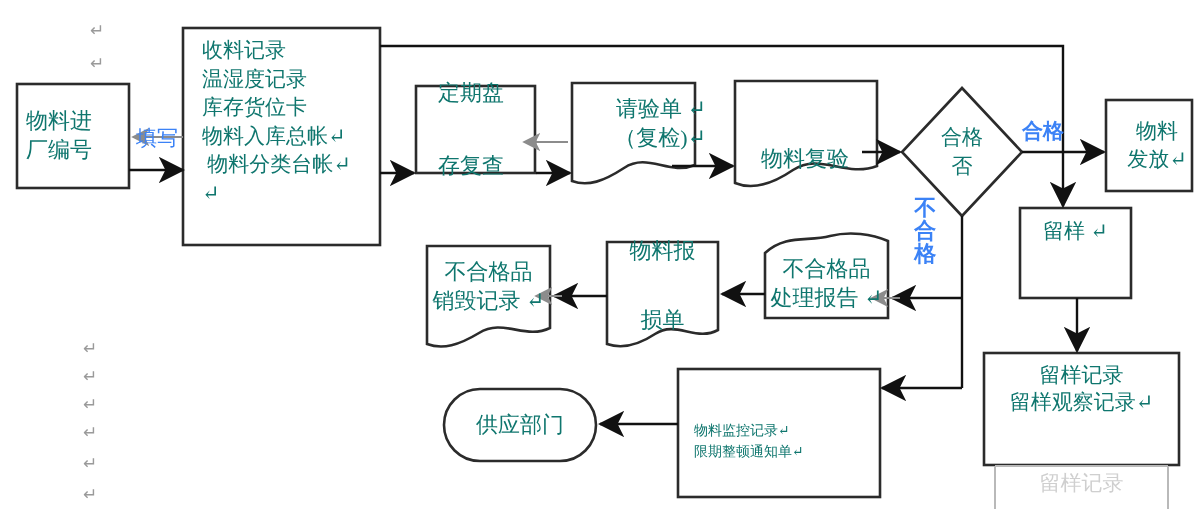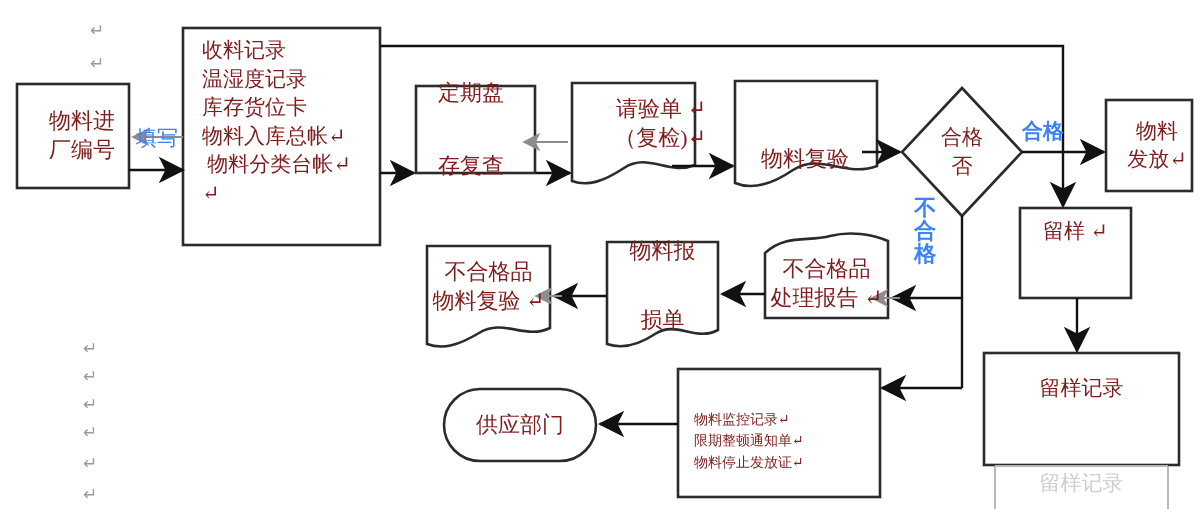--- a/index.html
+++ b/index.html
@@ -20,21 +20,21 @@
     left:0; top:0;
     width:1200px;
     height:509px;
   }
   .node-text{
     position:absolute;
     display:flex;
     flex-direction:column;
     align-items:center;
     justify-content:center;
-    color:#7f1d1d;
+    color:#0f766e;
     font-size:22px;
     line-height:1.30;
     white-space:pre;
     text-align:center;
   }
   .pilcrow{
     position:absolute;
     color:#9a9a9a;
     font-size:17px;
     font-family:"Liberation Sans","DejaVu Sans",sans-serif;
@@ -144,21 +144,21 @@
       <path d="M 900 298 L 872 298" stroke="#8c8c8c" stroke-width="2" marker-end="url(#arrowGray)"></path>
 
       <path d="M 607 296 L 554 296" marker-end="url(#arrowFilled)"></path>
 
       <path d="M 562 296 L 536 296" stroke="#8c8c8c" stroke-width="2" marker-end="url(#arrowGray)"></path>
 
       <path d="M 678 424 L 600 424" marker-end="url(#arrowFilled)"></path>
     </g>
   </svg>
 
-  <div class="node-text" style="left:26px;top:84px;width:112px;height:104px;text-align:center;">
+  <div class="node-text" style="left:3px;top:84px;width:112px;height:104px;text-align:center;">
     <span class="row">物料进</span>
     <span class="row">厂编号</span>
   </div>
 
   <div class="node-text" style="left:188px;top:28px;width:192px;height:217px;align-items:flex-start;justify-content:flex-start;padding:8px 0 0 14px;box-sizing:border-box;font-size:21px;line-height:1.36;">
     <span class="row">收料记录</span>
     <span class="row">温湿度记录</span>
     <span class="row">库存货位卡</span>
     <span class="row">物料入库总帐↵</span>
     <span class="row"> 物料分类台帐↵</span>
@@ -188,45 +188,45 @@
     <span class="row">物料</span>
     <span class="row">发放↵</span>
   </div>
 
   <div class="node-text" style="left:1020px;top:212px;width:111px;height:40px;font-size:21px;">
     <span class="row">留样 ↵</span>
   </div>
 
   <div class="node-text" style="left:984px;top:358px;width:195px;height:62px;font-size:21px;">
     <span class="row">留样记录</span>
+    <span class="row">留样观察记录↵</span>
   </div>
 
   <div class="node-text" style="left:994px;top:466px;width:175px;height:36px;font-size:21px;color:#cfcfcf;">
     <span class="row">留样记录</span>
   </div>
 
   <div class="node-text" style="left:765px;top:250px;width:123px;height:68px;">
     <span class="row">不合格品</span>
     <span class="row">处理报告 ↵</span>
   </div>
 
   <div class="node-text" style="left:607px;top:242px;width:111px;height:88px;gap:40px;">
     <span class="row">物料报</span>
     <span class="row">损单</span>
   </div>
 
   <div class="node-text" style="left:427px;top:246px;width:123px;height:82px;">
     <span class="row">不合格品</span>
-    <span class="row">物料复验 ↵</span>
+    <span class="row">销毁记录 ↵</span>
   </div>
 
   <div class="node-text" style="left:684px;top:369px;width:196px;height:144px;font-size:14px;line-height:1.52;align-items:flex-start;padding-left:10px;box-sizing:border-box;">
     <span class="row">物料监控记录↵</span>
     <span class="row">限期整顿通知单↵</span>
-    <span class="row">物料停止发放证↵</span>
   </div>
 
   <div class="node-text" style="left:444px;top:389px;width:152px;height:72px;font-size:22px;">
     <span class="row">供应部门</span>
   </div>
 
   <div class="edge-label" style="left:136px;top:124px;">填写</div>
 
   <div class="edge-label" style="left:1022px;top:117px;font-weight:600;">合格</div>
 

